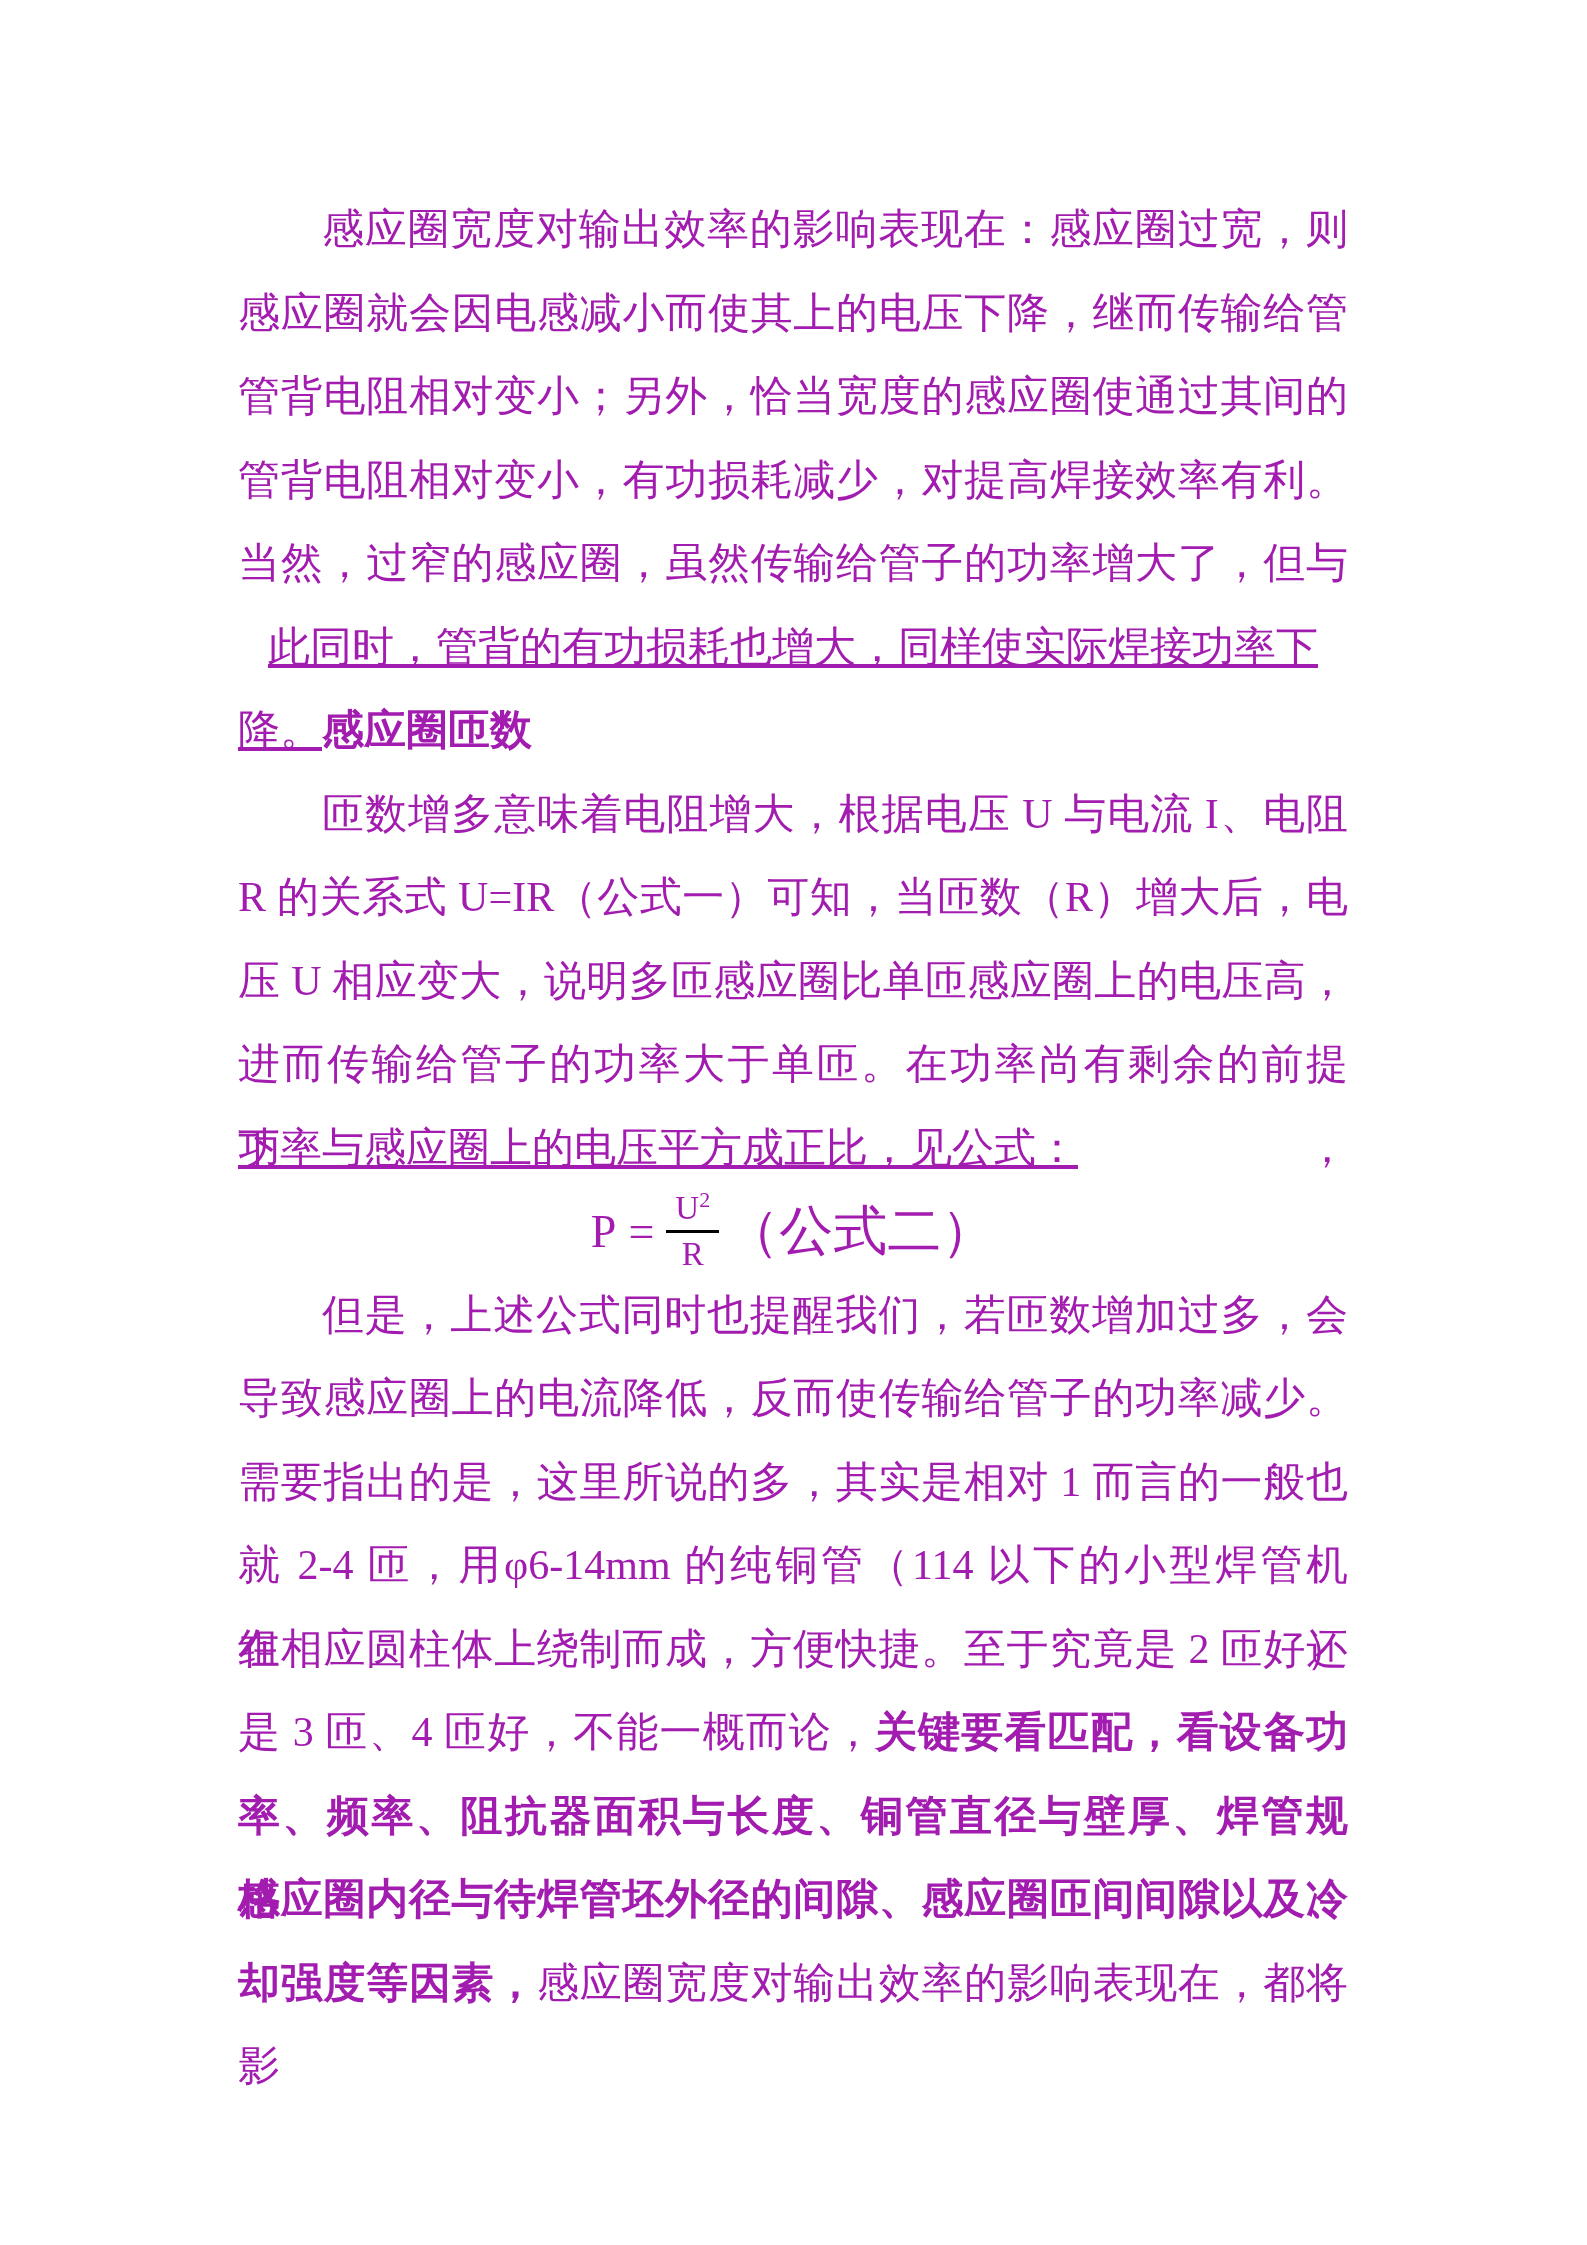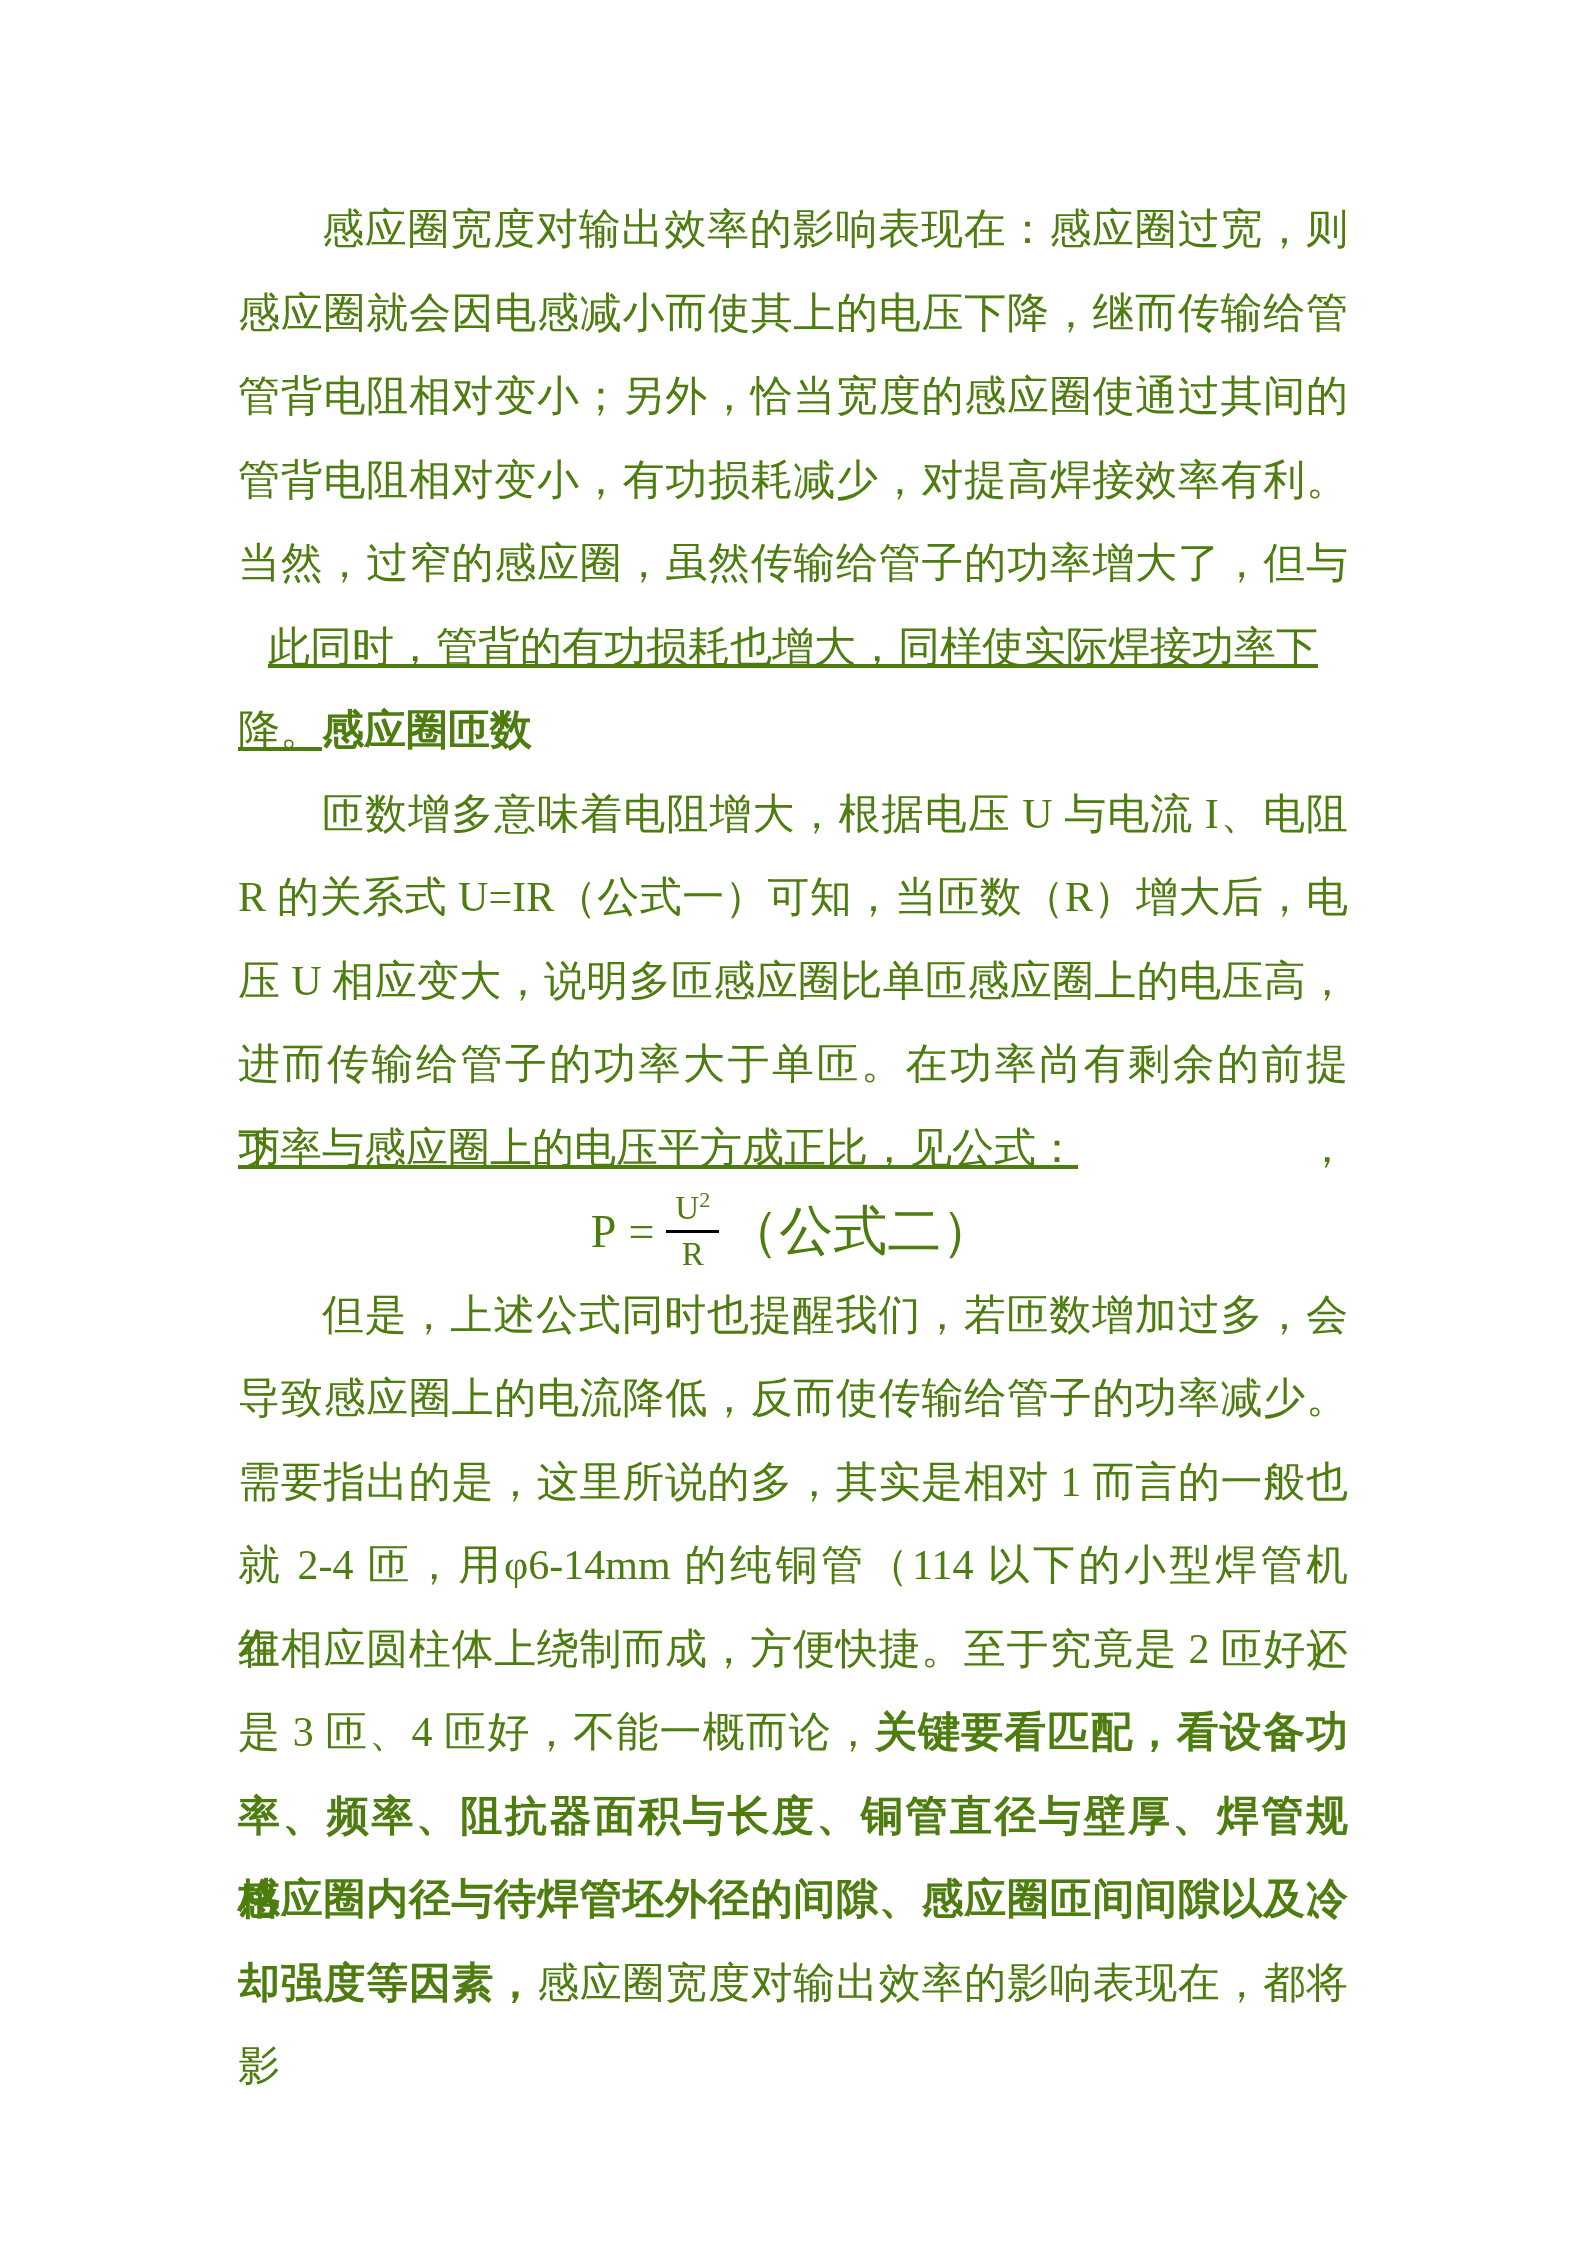--- a/index.html
+++ b/index.html
@@ -1,20 +1,20 @@
 <!DOCTYPE html>
 <html><head>
 <meta charset="utf-8">
 <style>
   html,body{margin:0;padding:0;background:#e8e8e8;}
   .page{
     position:relative;
     width:1587px;height:2245px;
     background:#ffffff;
-    color:#4d7c0f;
+    color:#a21caf;
     font-family:"Liberation Serif","DejaVu Serif",serif;
     overflow:hidden;
     margin:0 auto;
   }
   .text-column{
     position:absolute;
     left:238px;top:188px;
     width:1110px;
   }
   .line{

